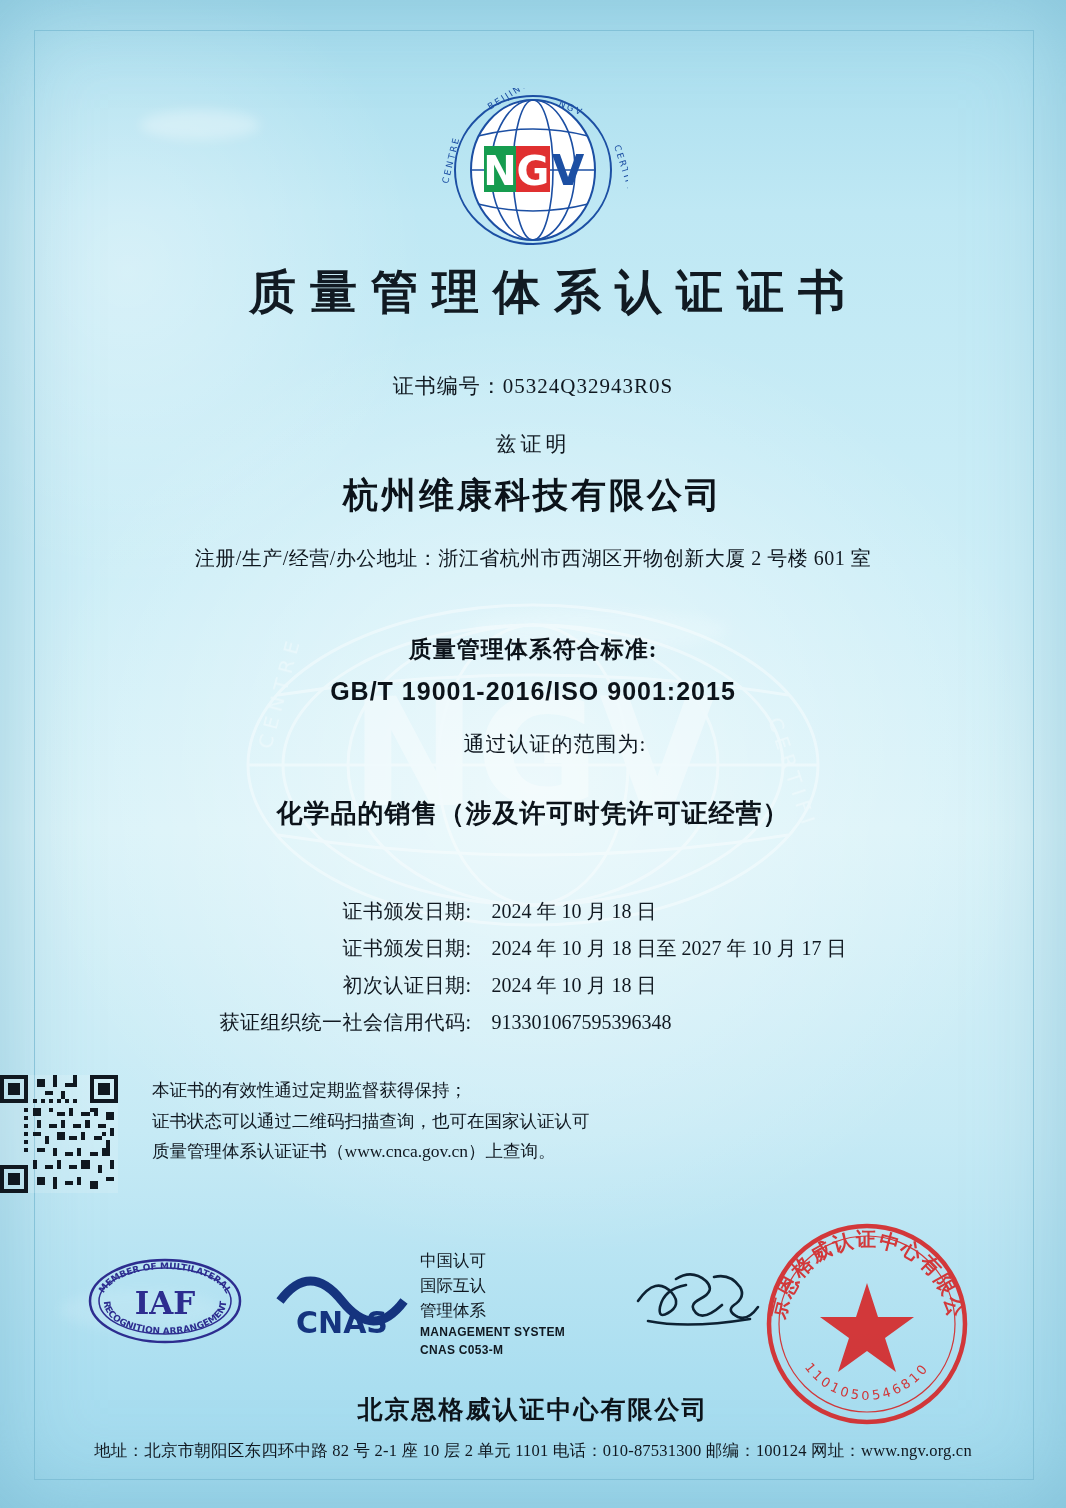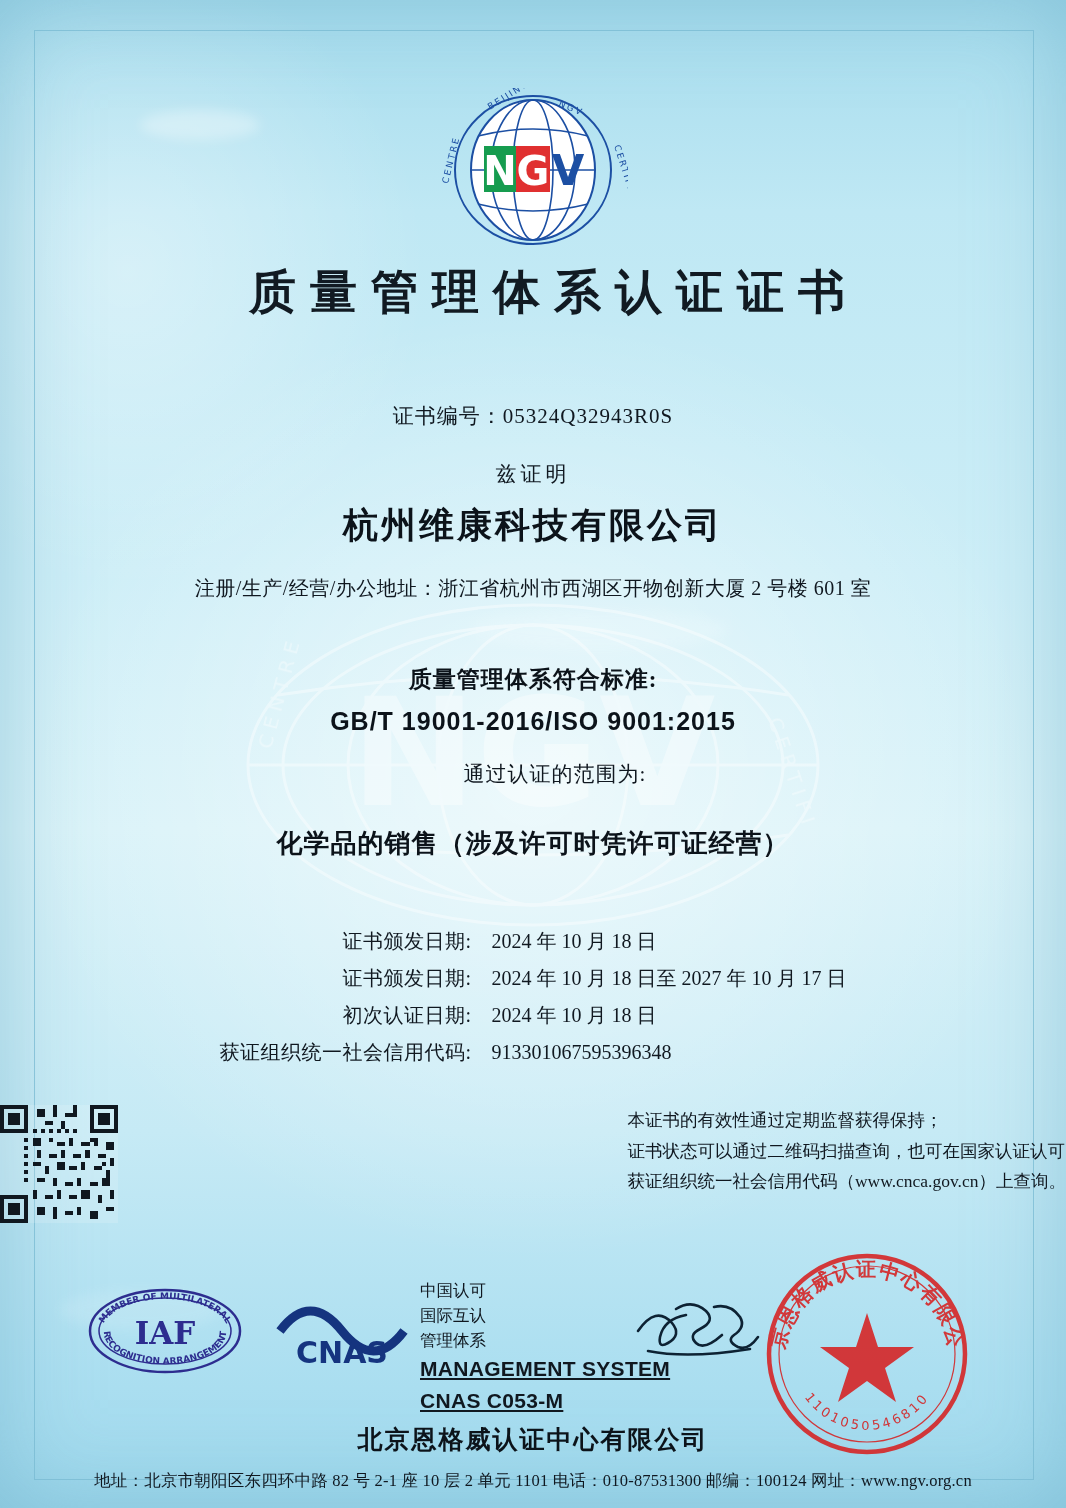--- a/index.html
+++ b/index.html
@@ -44,21 +44,21 @@
     font-size:47px;
     letter-spacing:14px;
     font-weight:700;
     color:#111a22;
     font-family:"DejaVu Sans","Liberation Sans",sans-serif;
     text-indent:14px;
     padding-left:28px;
   }
 
   .cert-no{
-    margin-top:78px;font-size:21px;color:#101820;letter-spacing:1px;
+    margin-top:48px;font-size:21px;color:#101820;letter-spacing:1px;
   }
   .hereby{margin-top:30px;font-size:21px;color:#101820;letter-spacing:4px;}
 
   .company{
     margin-top:14px;font-size:35px;font-weight:700;color:#0c131a;
     letter-spacing:3px;font-family:"DejaVu Sans","Liberation Sans",sans-serif;
   }
   .address{margin-top:26px;font-size:20px;color:#101820;letter-spacing:.5px;}
 
   .std-label{margin-top:62px;font-size:23px;font-weight:700;color:#0c131a;letter-spacing:1px;}
@@ -69,31 +69,31 @@
     font-family:"DejaVu Sans","Liberation Sans",sans-serif;}
 
   
   .dates{margin-top:62px;display:flex;justify-content:center;}
   .dates table{border-collapse:collapse;}
   .dates td{font-size:20px;color:#101820;padding:5px 0;white-space:nowrap;}
   .dates td.k{text-align:right;padding-right:20px;letter-spacing:.5px;}
   .dates td.v{text-align:left;}
 
   
-  .qr-row{margin-top:34px;display:flex;justify-content:space-between;align-items:flex-start;gap:34px;}
+  .qr-row{margin-top:34px;display:flex;justify-content:flex-start;align-items:flex-start;gap:34px;}
   .qr{width:118px;height:118px;flex:0 0 auto;}
   .qr svg{width:118px;height:118px;display:block;}
   .note{text-align:left;font-size:17.5px;line-height:1.75;color:#101820;max-width:520px;}
 
   
   .marks{margin-top:44px;position:relative;height:150px;}
   .iaf{position:absolute;left:88px;top:20px;width:155px;height:88px;}
   .cnas{position:absolute;left:272px;top:18px;width:140px;height:92px;}
   .cnas-text{position:absolute;left:420px;top:12px;text-align:left;font-size:16.5px;line-height:1.5;color:#101820;}
-  .cnas-text .en{font-family:"Liberation Sans",sans-serif;font-weight:700;font-size:21px;letter-spacing:.3px;text-decoration:underline;}
+  .cnas-text .en{font-family:"Liberation Sans",sans-serif;font-weight:700;font-size:12px;letter-spacing:.3px;}
   .sign{position:absolute;left:630px;top:22px;width:135px;height:80px;}
   .stamp{position:absolute;left:760px;top:-20px;width:215px;height:215px;opacity:.88;}
 
   
   .issuer{margin-top:6px;font-size:25px;font-weight:700;color:#0c131a;letter-spacing:2px;
     font-family:"DejaVu Sans","Liberation Sans",sans-serif;}
   .footer{margin-top:14px;font-size:16.5px;color:#101820;letter-spacing:.2px;}
 
   
   .blemish{position:absolute;background:rgba(255,255,255,.30);border-radius:50%;filter:blur(6px);}
@@ -295,21 +295,21 @@
           <rect x="22" y="26" width="2" height="2"></rect>
             <rect x="26" y="25" width="2" height="1"></rect>
           <rect x="22" y="8" width="1" height="1"></rect>
             <rect x="25" y="14" width="1" height="1"></rect>
         </g>
       </svg>
     </div>
     <div class="note">
       <div>本证书的有效性通过定期监督获得保持；</div>
       <div>证书状态可以通过二维码扫描查询，也可在国家认证认可</div>
-      <div>获证组织统一社会信用代码（www.cnca.gov.cn）上查询。</div>
+      <div>质量管理体系认证证书（www.cnca.gov.cn）上查询。</div>
     </div>
   </div>
 
   <div class="marks">
     <div class="iaf">
       <svg viewBox="0 0 155 88">
         <ellipse cx="77" cy="44" rx="75" ry="41" fill="none" stroke="#2d2d8f" stroke-width="2.5"></ellipse>
         <ellipse cx="77" cy="44" rx="66" ry="33" fill="none" stroke="#2d2d8f" stroke-width="1.5"></ellipse>
         <path id="iaftop" d="M14 44 A63 32 0 0 1 140 44" fill="none"></path>
         <path id="iafbot" d="M16 46 A61 31 0 0 0 138 46" fill="none"></path>

